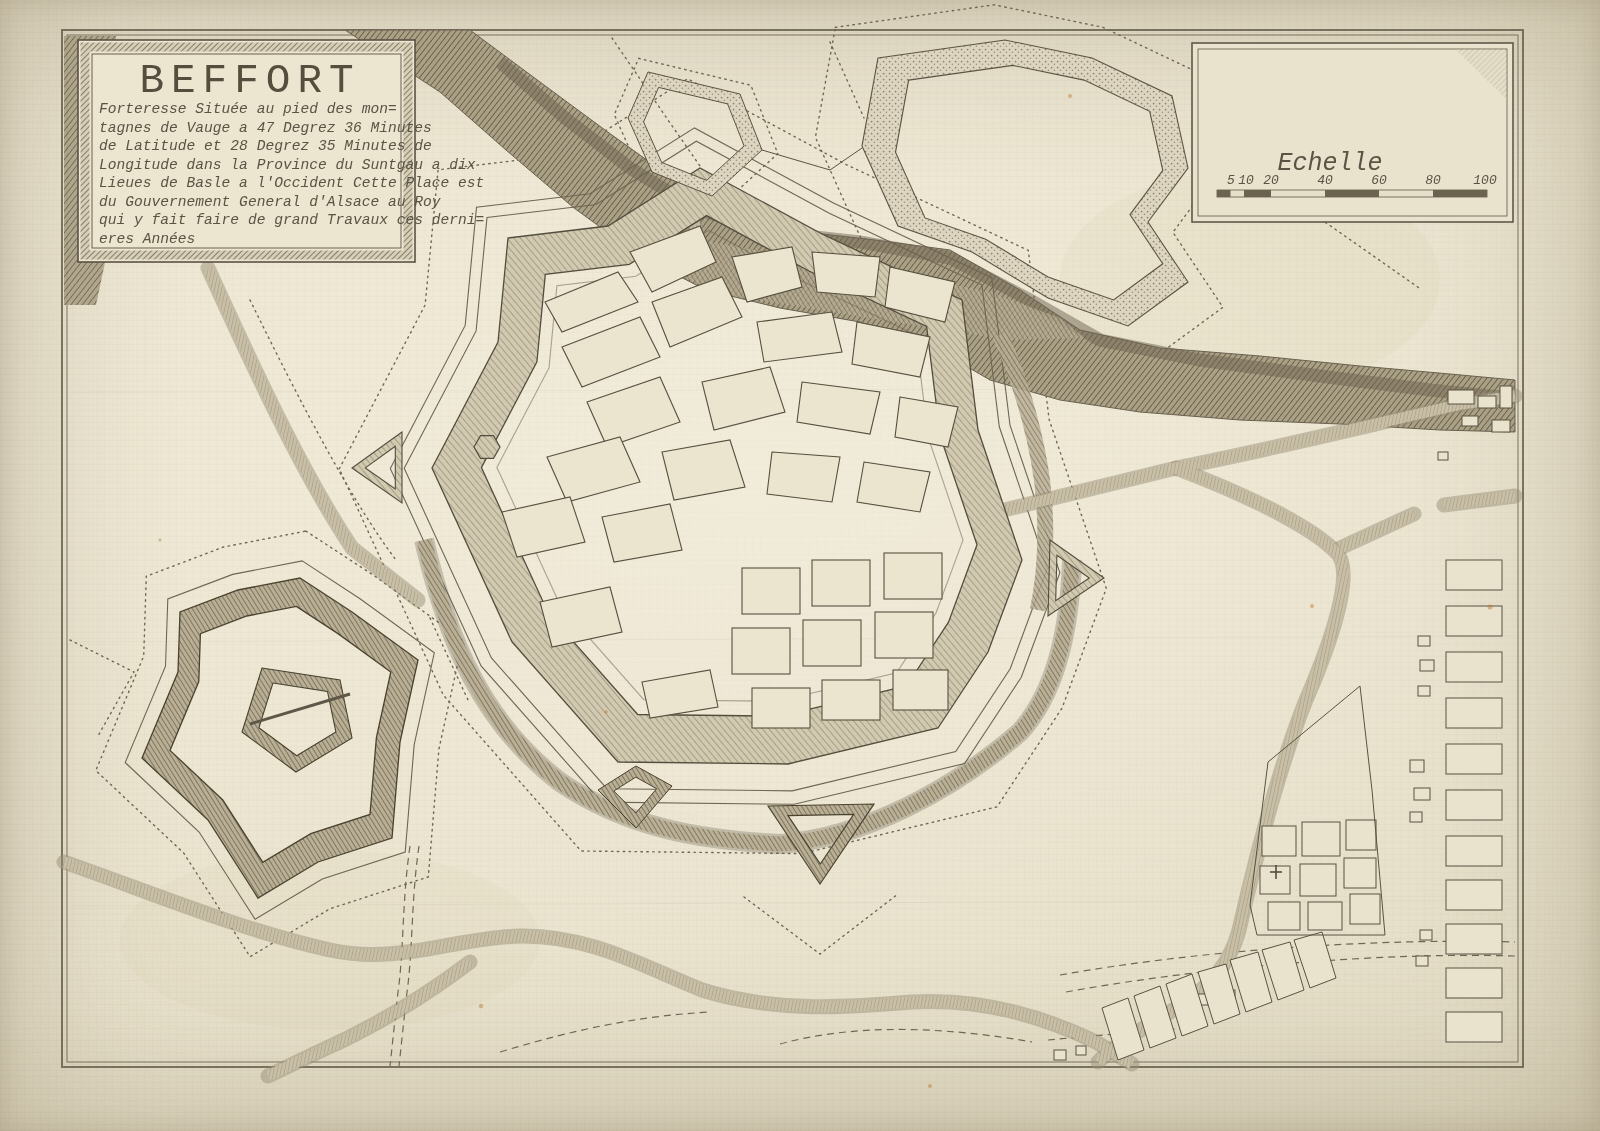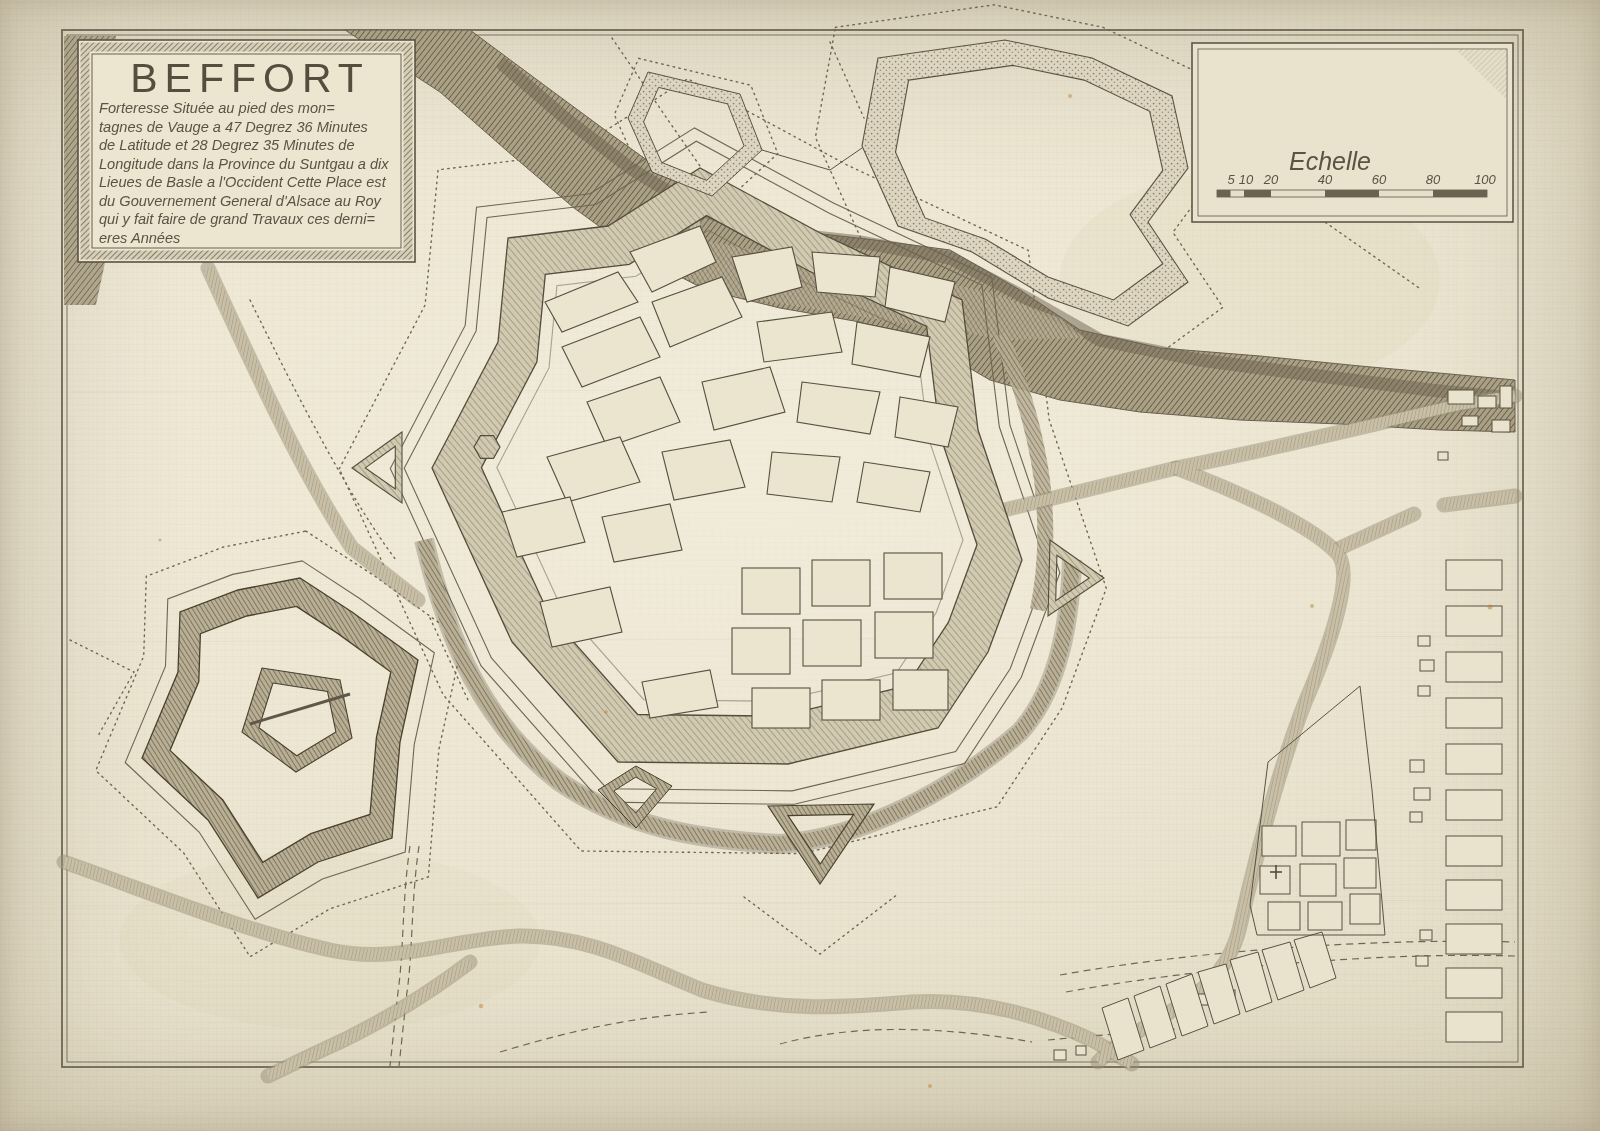--- a/index.html
+++ b/index.html
@@ -3,21 +3,21 @@
 <meta charset="utf-8">
 <style>
   html,body{margin:0;padding:0;background:#c9c0a8;}
   .page{width:1600px;height:1131px;position:relative;overflow:hidden;
     background:
       radial-gradient(ellipse 120% 90% at 48% 42%, rgba(252,248,235,.5), rgba(0,0,0,0) 70%),
       repeating-linear-gradient(0deg, rgba(112,96,64,.04) 0 1px, rgba(0,0,0,0) 1px 6px),
       repeating-linear-gradient(90deg, rgba(112,96,64,.025) 0 1px, rgba(0,0,0,0) 1px 8px),
       linear-gradient(135deg,#eae3ce 0%,#e7e0ca 45%,#e2dbc4 100%);
     box-shadow: inset 0 0 170px rgba(96,80,48,.30), inset 0 0 26px rgba(96,80,48,.18);
-    font-family:Liberation Sans, sans-serif;}
+    font-family:Liberation Mono, monospace;}
   svg{position:absolute;inset:0;}
   .dot{fill:none;stroke:#6f6754;stroke-width:1.4;stroke-dasharray:1.5 4.4;stroke-linecap:round;}
   .dash{fill:none;stroke:#6f6754;stroke-width:1.2;stroke-dasharray:7 5;}
   .moat{fill:none;stroke:#6e6654;stroke-width:1.1;}
   .road-u{fill:none;stroke:#9a9078;stroke-width:15;opacity:.5;stroke-linecap:round;}
   .road-t{fill:none;stroke:url(#pRd);stroke-width:11;stroke-linecap:butt;}
   .blk{fill:#ebe4cf;stroke:#57503f;stroke-width:1.1;}
   .bld{fill:#e9e2cd;stroke:#5a5243;stroke-width:1;}
   .ttl{font-size:41px;letter-spacing:7px;fill:#554d3e;}
   .scr{font-style:italic;font-size:14.6px;fill:#5b5344;}

